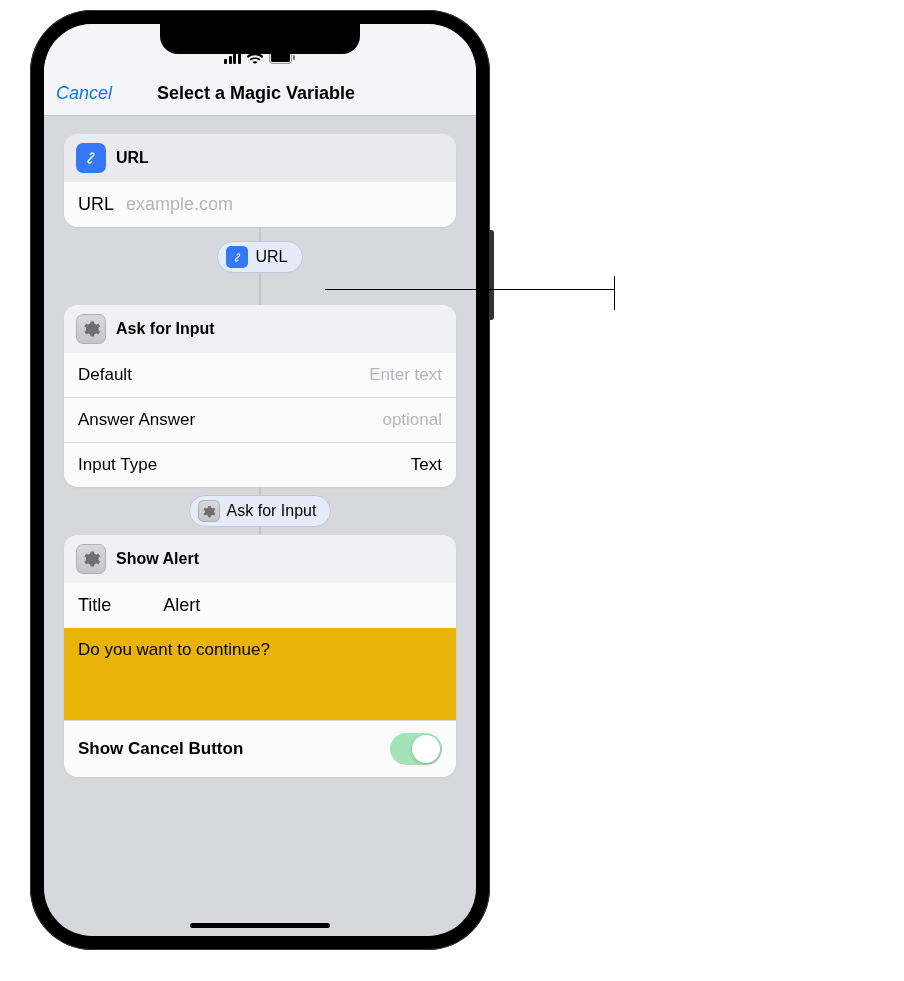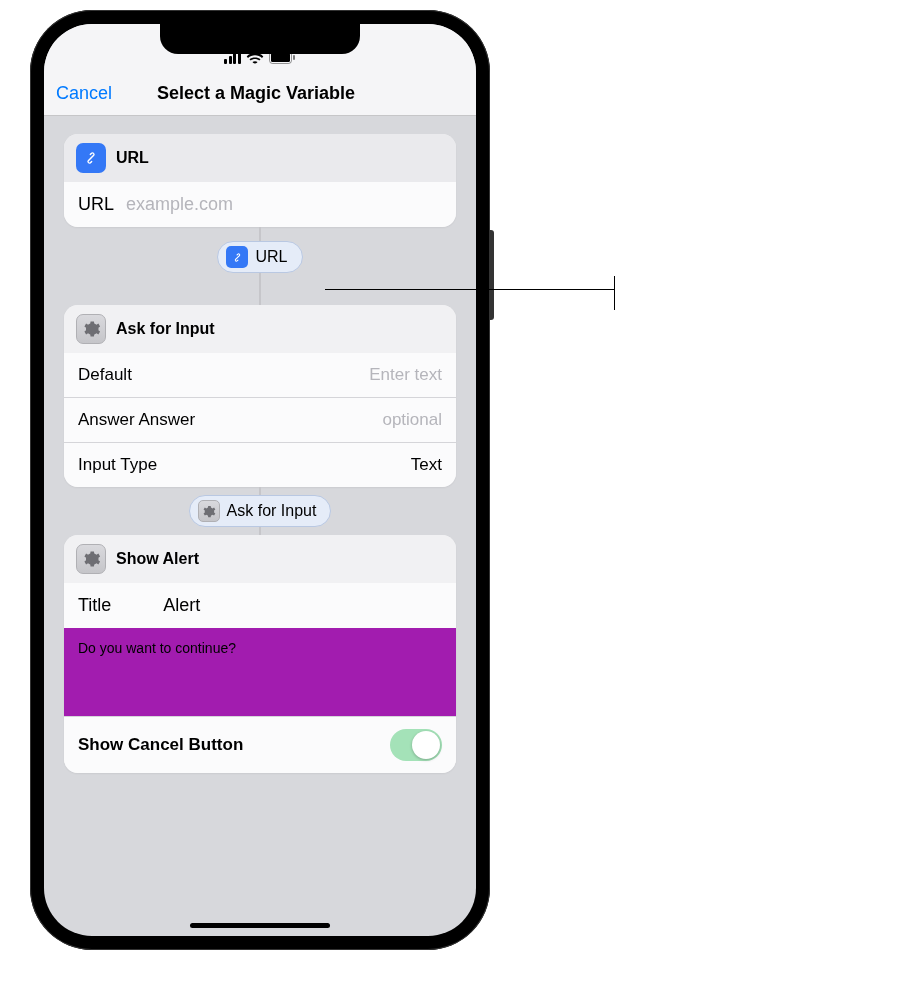--- a/index.html
+++ b/index.html
@@ -85,20 +85,21 @@
       position: relative;
       border-bottom: 0.5px solid #c6c6c8;
     }
     .nav-cancel {
       color: #007aff;
       font-size: 18px;
       padding: 0 12px;
       background: none;
       border: none;
       cursor: pointer;
+      font-style: italic;
     }
     .nav-title {
       position: absolute;
       left: 0; right: 8px;
       text-align: center;
       font-weight: 600;
       font-size: 18px;
       pointer-events: none;
     }
     .content {
@@ -192,22 +193,22 @@
       border-radius: 5px;
       display: flex;
       align-items: center;
       justify-content: center;
       flex-shrink: 0;
     }
     .pill .pill-icon.blue { background: #3478f6; }
     .pill .pill-icon.gray { background: linear-gradient(#d9d9dd,#c5c5c9); border: 1px solid #b0b0b4; }
     .textarea-block {
       padding: 12px 14px 60px;
-      background: #a21caf;
-      font-size: 14px;
+      background: #eab308;
+      font-size: 17px;
       color: #000;
     }
     .toggle-row {
       display: flex;
       justify-content: space-between;
       align-items: center;
       padding: 12px 14px;
       background: #fbfbfc;
       font-size: 17px;
       border-top: 0.5px solid #d5d5d9;

